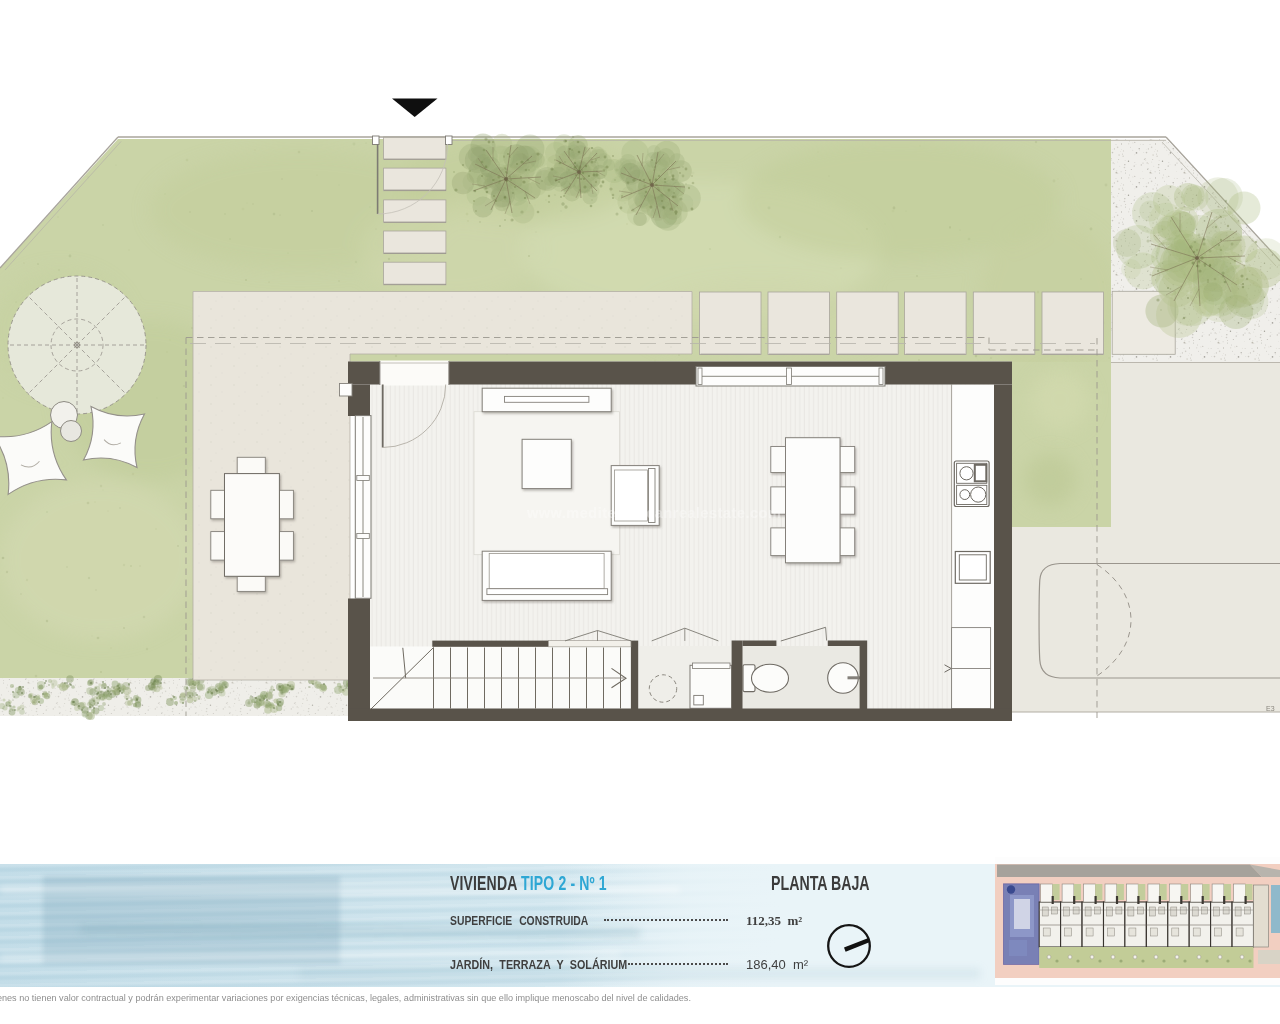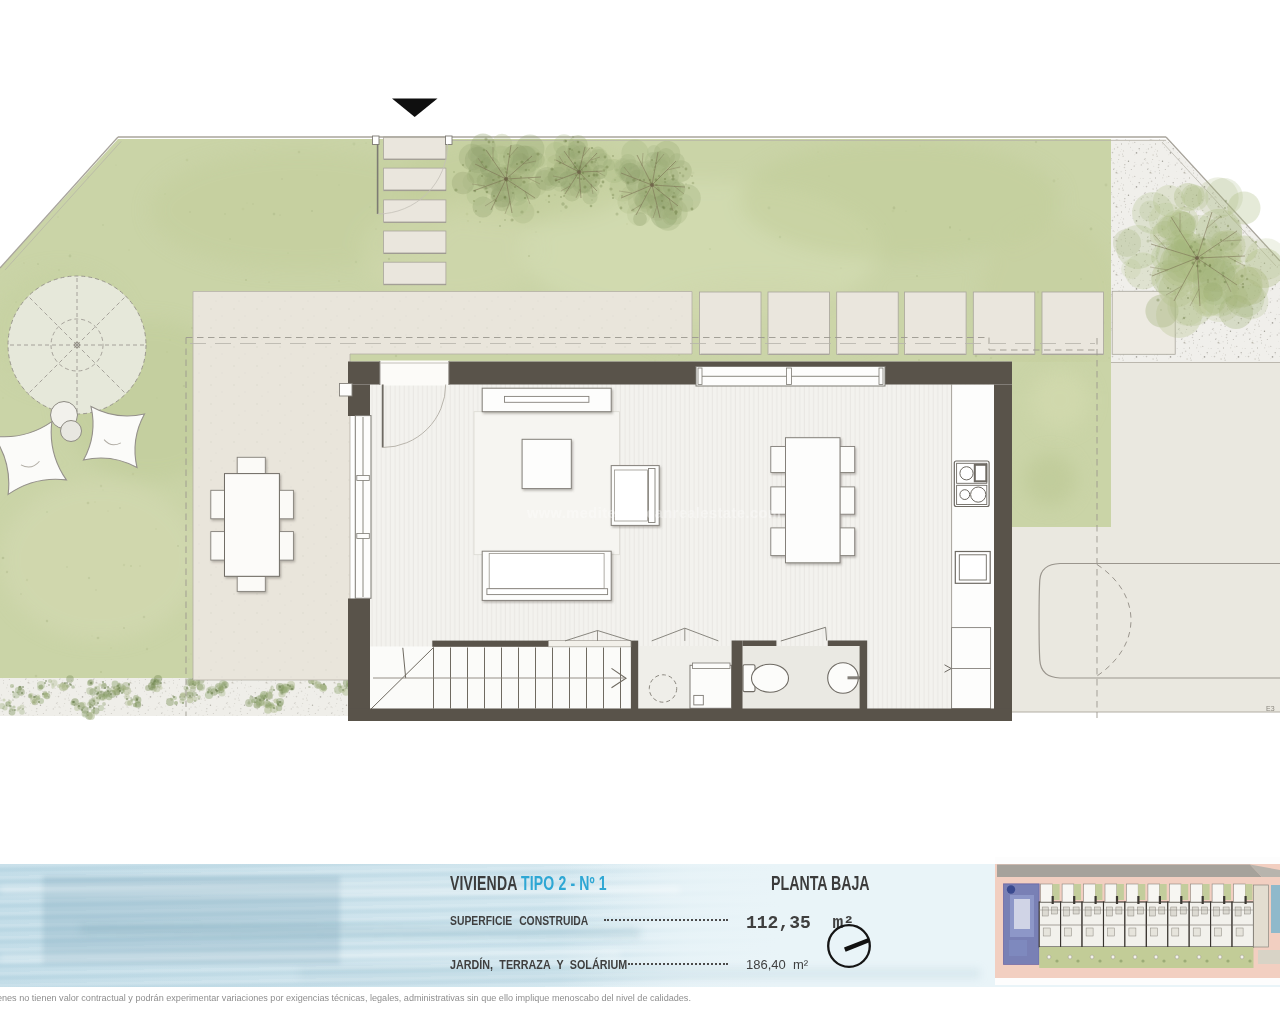--- a/index.html
+++ b/index.html
@@ -1757,21 +1757,21 @@
 <div style="position:absolute;left:0px;top:88px;width:620px;height:8px;background:rgba(255,255,255,0.3);filter:blur(3px);transform:rotate(-0.3deg)"></div>
 <div style="position:absolute;left:300px;top:105px;width:680px;height:9px;background:rgba(140,180,197,0.2);filter:blur(4px)"></div>
 </div>
 
 <div style="position:absolute;left:450px;top:872px;font-family:'Liberation Sans',sans-serif;font-weight:bold;font-size:19.5px;color:#3c3c3c;transform:scaleX(0.72);transform-origin:0 0;white-space:nowrap;letter-spacing:0.2px">VIVIENDA <span style="color:#2ea7d4">TIPO 2 - Nº 1</span></div>
 
 <div style="position:absolute;left:771px;top:872px;font-family:'Liberation Sans',sans-serif;font-weight:bold;font-size:20px;color:#3c3c3c;transform:scaleX(0.71);transform-origin:0 0;white-space:nowrap">PLANTA BAJA</div>
 
 <div style="position:absolute;left:450px;top:912.5px;font-family:'Liberation Sans',sans-serif;font-weight:bold;font-size:12.8px;color:#3f3f3f;transform:scaleX(0.81);transform-origin:0 0;white-space:nowrap;word-spacing:5px">SUPERFICIE CONSTRUIDA</div>
 <div style="position:absolute;left:604px;top:911px;width:124px;border-bottom:2px dotted #4a4a4a;height:10px"></div>
-<div style="position:absolute;left:746px;top:912.5px;font-family:Liberation Mono, monospace;font-weight:bold;font-size:18px;color:#3f3f3f;white-space:nowrap">112,35&nbsp;&nbsp;m²</div>
+<div style="position:absolute;left:746px;top:912.5px;font-family:Liberation Serif, serif;font-weight:bold;font-size:13px;color:#3f3f3f;white-space:nowrap">112,35&nbsp;&nbsp;m²</div>
 
 <div style="position:absolute;left:450px;top:956.5px;font-family:'Liberation Sans',sans-serif;font-weight:bold;font-size:12.8px;color:#3f3f3f;transform:scaleX(0.84);transform-origin:0 0;white-space:nowrap;word-spacing:4px">JARDÍN, TERRAZA Y SOLÁRIUM</div>
 <div style="position:absolute;left:628px;top:955px;width:100px;border-bottom:2px dotted #4a4a4a;height:10px"></div>
 <div style="position:absolute;left:746px;top:956.5px;font-family:'Liberation Sans',sans-serif;font-weight:normal;font-size:13px;color:#3f3f3f;white-space:nowrap">186,40&nbsp;&nbsp;m²</div>
 
 <svg width="60" height="60" viewBox="0 0 60 60" style="position:absolute;left:819px;top:916px">
 <circle cx="30" cy="30" r="20.8" fill="none" stroke="#151515" stroke-width="2.3"></circle>
 <line x1="25.8" y1="33.6" x2="49.6" y2="24.2" stroke="#111" stroke-width="4.4"></line>
 </svg>
 

